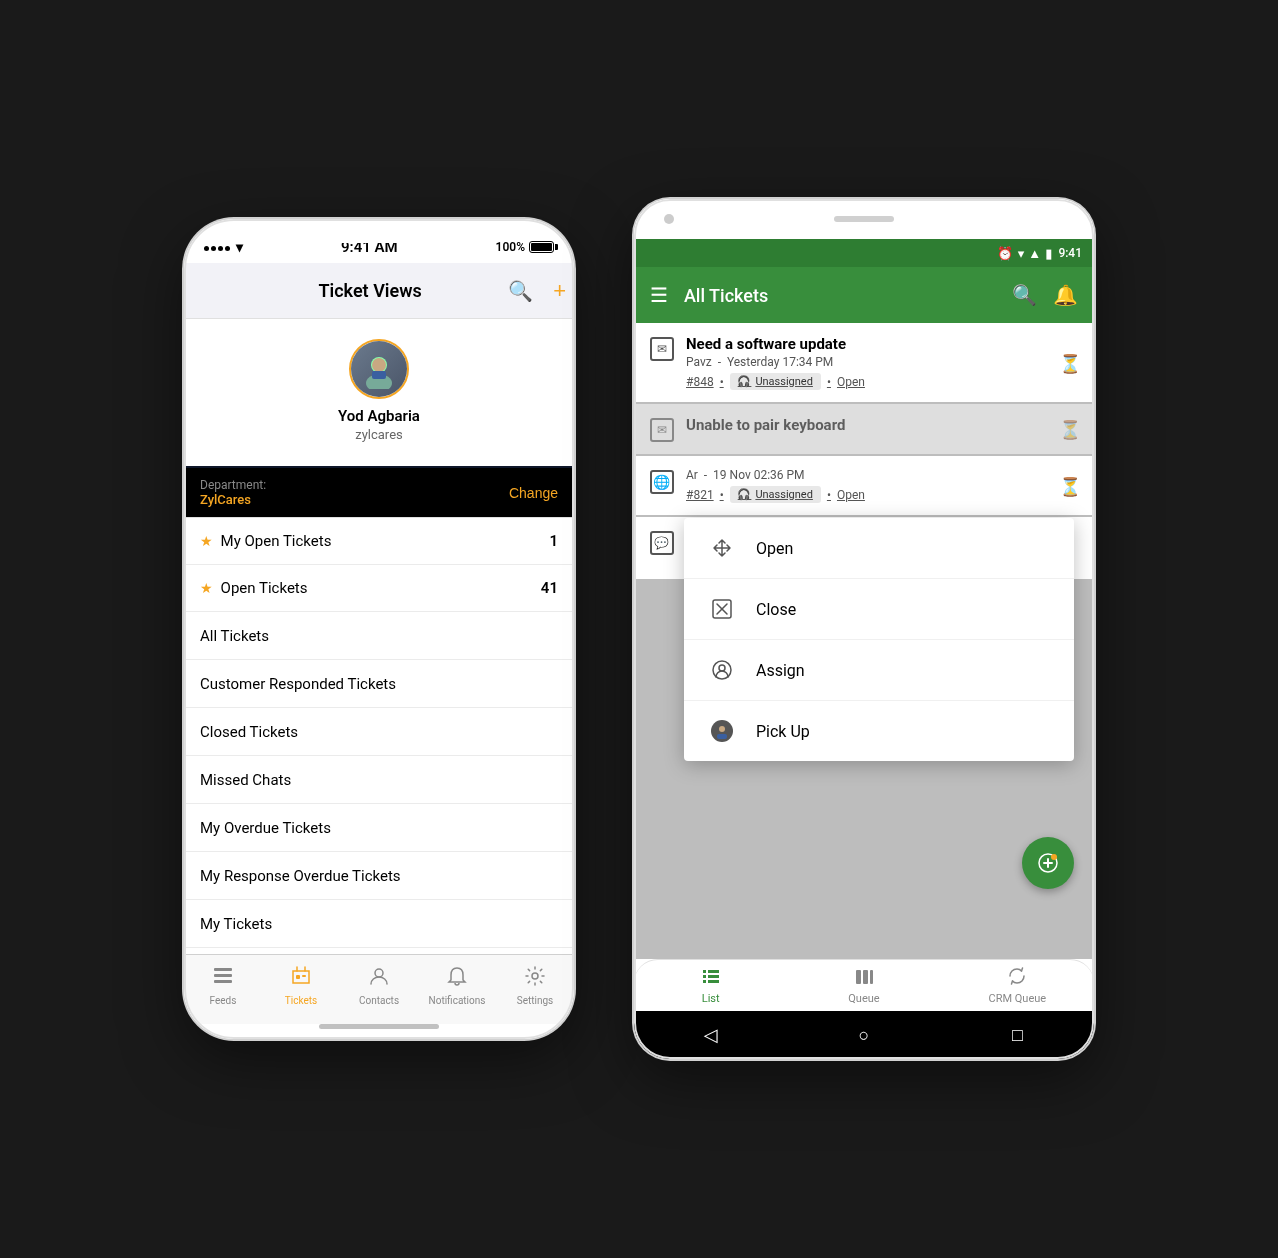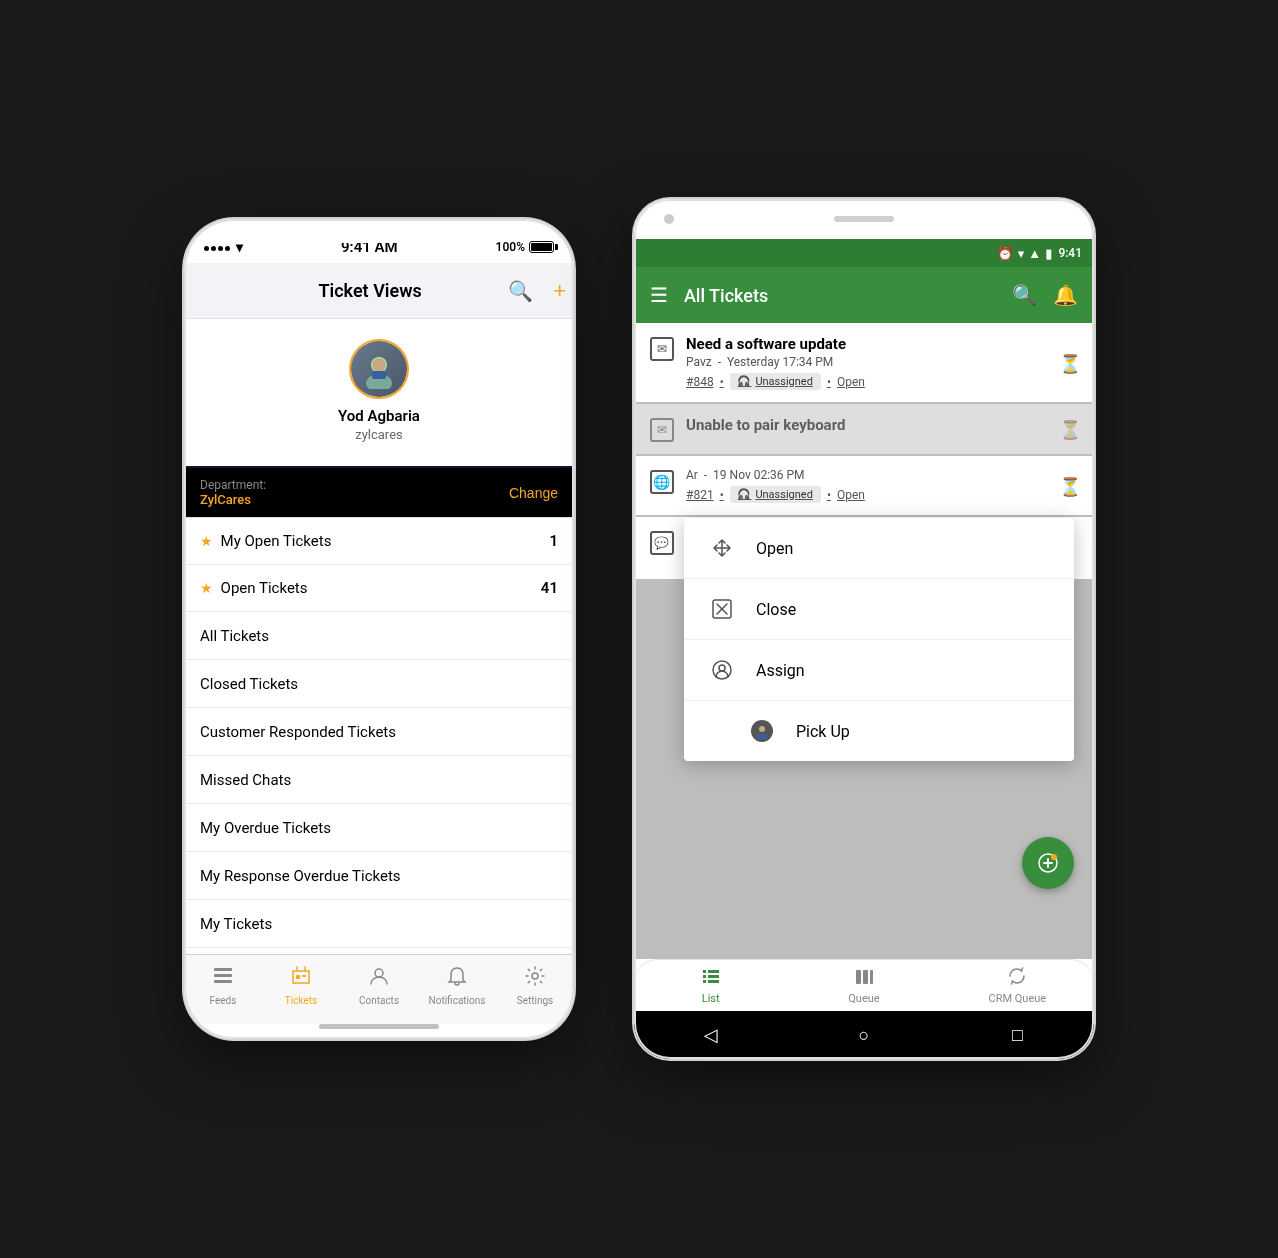--- a/index.html
+++ b/index.html
@@ -482,21 +482,20 @@
       align-items: center;
       gap: 20px;
       padding: 16px 24px;
       font-size: 16px;
       color: #000;
       cursor: pointer;
       border-bottom: 1px solid #f0f0f0;
     }
     .context-menu-item:last-child {
       border-bottom: none;
-      margin-left: 40px;
     }
     .context-menu-icon {
       width: 28px;
       height: 28px;
       display: flex;
       align-items: center;
       justify-content: center;
       font-size: 18px;
       color: #555;
     }
@@ -647,24 +646,24 @@
         <span class="star-icon">★</span>
         <span class="ticket-item-label">Open Tickets</span>
       </div>
       <span class="ticket-item-count">41</span>
     </div>
 
     <div class="ticket-item-plain">
       <span class="ticket-item-plain-label">All Tickets</span>
     </div>
     <div class="ticket-item-plain">
+      <span class="ticket-item-plain-label">Customer Responded Tickets</span>
+    </div>
+    <div class="ticket-item-plain">
       <span class="ticket-item-plain-label">Closed Tickets</span>
-    </div>
-    <div class="ticket-item-plain">
-      <span class="ticket-item-plain-label">Customer Responded Tickets</span>
     </div>
     <div class="ticket-item-plain">
       <span class="ticket-item-plain-label">Missed Chats</span>
     </div>
     <div class="ticket-item-plain">
       <span class="ticket-item-plain-label">My Overdue Tickets</span>
     </div>
     <div class="ticket-item-plain">
       <span class="ticket-item-plain-label">My Response Overdue Tickets</span>
     </div>

